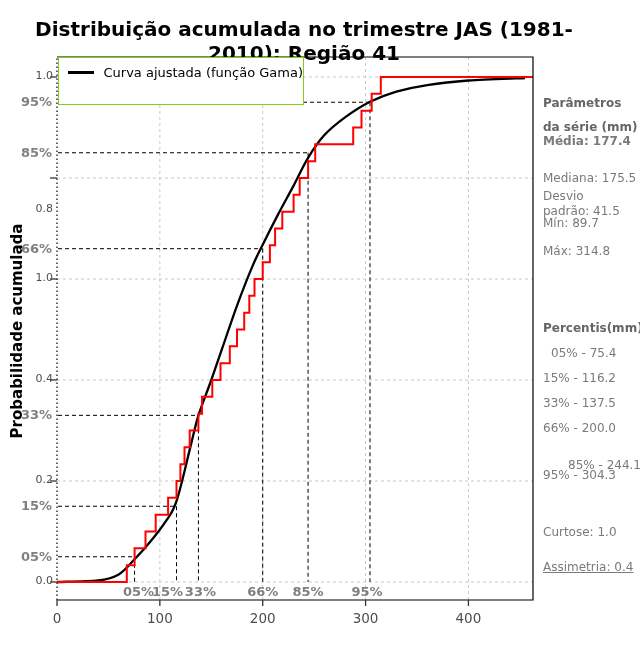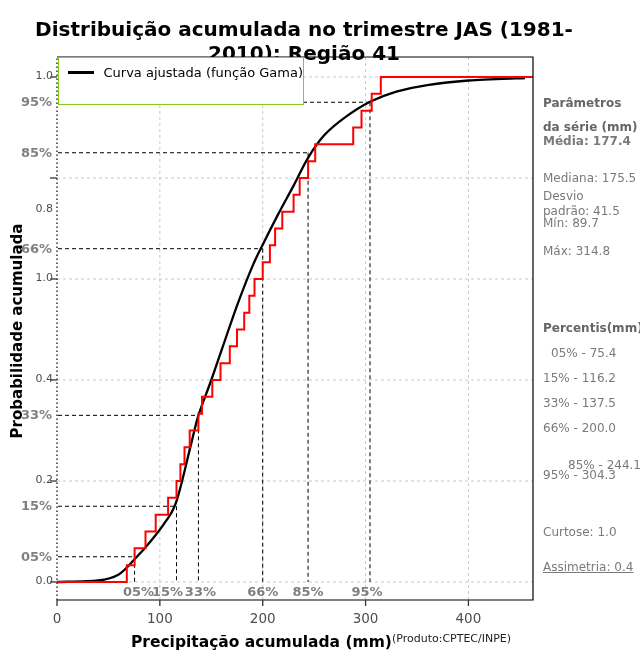--- a/index.html
+++ b/index.html
@@ -116,16 +116,13 @@
       <div class="abs stats-line " style="top: 346px; margin-left: 8px;">05% - 75.4</div>
       <div class="abs stats-line " style="top: 371px;">15% - 116.2</div>
       <div class="abs stats-line " style="top: 396px;">33% - 137.5</div>
       <div class="abs stats-line " style="top: 421px;">66% - 200.0</div>
       <div class="abs stats-line " style="top: 458px; margin-left: 25px;">85% - 244.1</div>
       <div class="abs stats-line " style="top: 468px;">95% - 304.3</div>
       <div class="abs stats-line " style="top: 525px;">Curtose: 1.0</div>
       <div class="abs stats-line " style="top: 560px; text-decoration: underline;">Assimetria: 0.4</div>
     </div>
 
-  <div id="xlabel-row" class="abs">
-    <span>Precipitação acumulada (mm)</span><span id="source-note">(Produto:CPTEC/INPE)</span>
-  </div>
 </div>
 
 </body></html>

